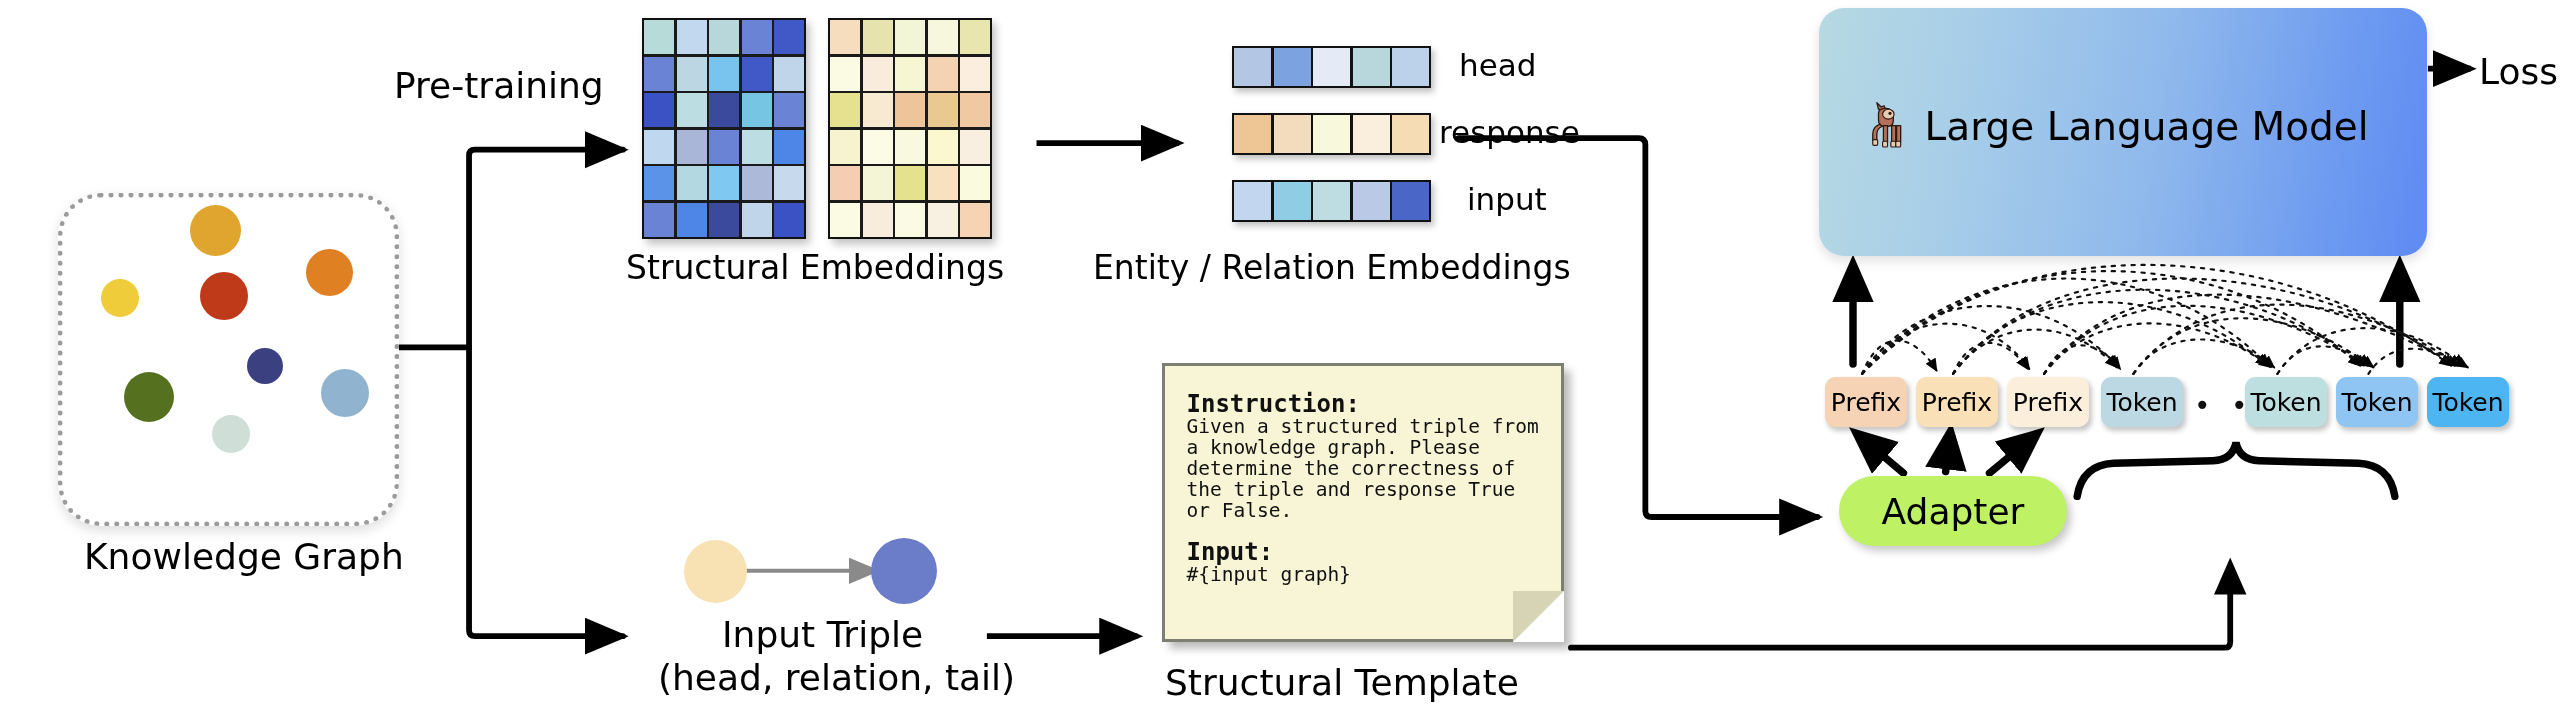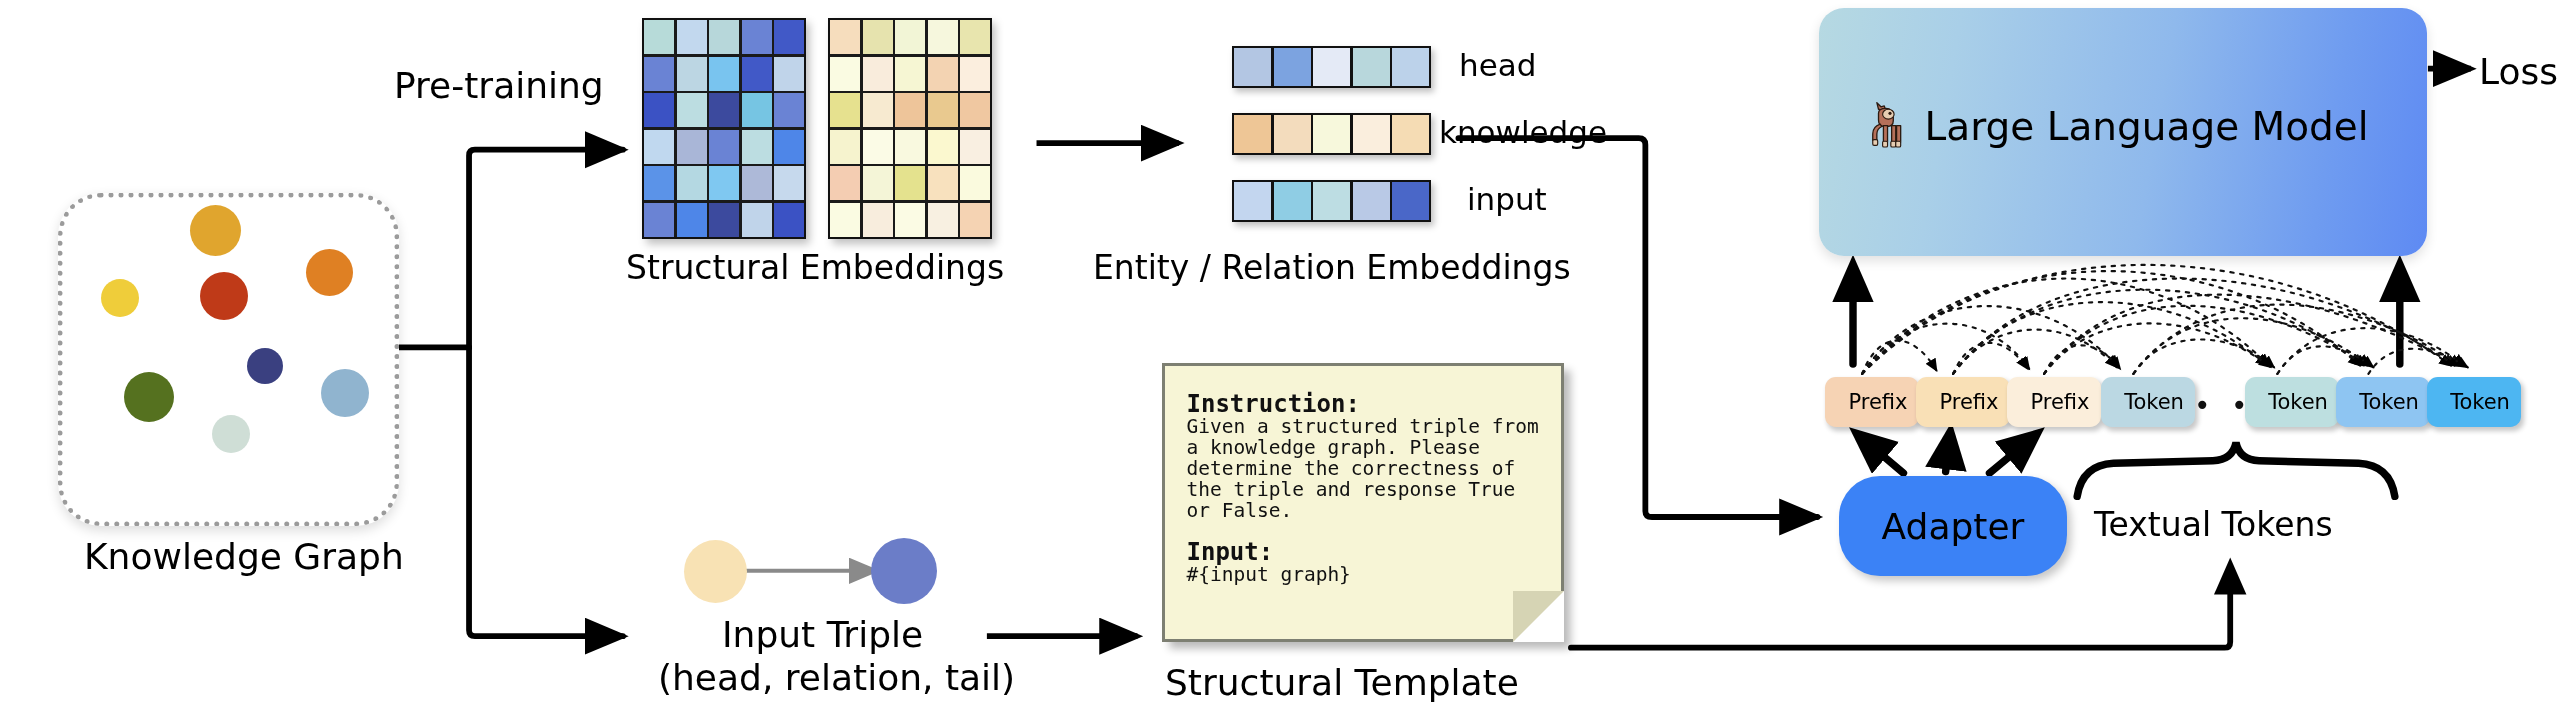--- a/index.html
+++ b/index.html
@@ -55,26 +55,26 @@
        border-radius:25px;
        background:linear-gradient(100deg,#b6d9e2 0%,#a9cfe8 22%,#8fb9ec 55%,#6f9cf0 82%,#5e8af3 100%);
        box-shadow:0 5px 11.6px rgba(0,0,0,.12);}
   #llmlabelwrap{position:absolute;left:1867px;top:101px;display:flex;align-items:center;gap:11.6px;}
   #llmtext{font-size:39px;color:#000;white-space:nowrap;}
   #llamaicon{width:46px;height:51px;display:block;}
 
   
   .tok{position:absolute;top:377px;height:50px;border-radius:10.8px;
        display:flex;align-items:center;justify-content:center;
-       font-size:21px;color:#000;box-shadow:2.5px 3.3px 5.8px rgba(0,0,0,.22);padding-left:12px;}
+       font-size:25px;color:#000;box-shadow:2.5px 3.3px 5.8px rgba(0,0,0,.22);}
   #dots{position:absolute;top:389px;font-size:28px;letter-spacing:5.8px;color:#111;}
 
   
-  #adapter{position:absolute;left:1839px;top:476px;width:228px;height:100px;
-           background:#3b82f6;border-radius:41px;
+  #adapter{position:absolute;left:1839px;top:476px;width:228px;height:70px;
+           background:#bef264;border-radius:41px;
            display:flex;align-items:center;justify-content:center;
            font-size:36px;color:#000;box-shadow:4.1px 5px 8.3px rgba(0,0,0,.22);}
   #ttlabel{position:absolute;left:2094px;top:505px;font-size:33px;color:#000;white-space:nowrap;}
   #losslabel{position:absolute;left:2479px;top:51px;font-size:36px;color:#000;}
 </style>
 </head>
 <body>
 
 <div id="stage">
 
@@ -275,21 +275,21 @@
       <div class="cell" style="background: rgb(245, 220, 180);"></div>
     </div>
   <div class="strip" id="striptail">
       <div class="cell" style="background: rgb(195, 214, 239);"></div>
       <div class="cell" style="background: rgb(143, 205, 228);"></div>
       <div class="cell" style="background: rgb(189, 221, 227);"></div>
       <div class="cell" style="background: rgb(185, 201, 230);"></div>
       <div class="cell" style="background: rgb(74, 103, 200);"></div>
     </div>
   <div class="striplbl" style="left:1459px;top:47px;">head</div>
-  <div class="striplbl" style="left:1439px;top:114px;">knowledge</div>
+  <div class="striplbl" style="left:1439px;top:114px;">response</div>
   <div class="striplbl" style="left:1467px;top:181px;">input</div>
   <div class="lbl lbl-mid" style="left:1093px;top:248px;">Entity / Relation Embeddings</div>
 
   <div class="tripnode" style="left:684px;top:540px;width:63px;height:63px;background:#f8e2b4;"></div>
   <div class="tripnode" style="left:871px;top:538px;width:66px;height:66px;background:#6b7dc8;"></div>
   <div class="lbl lbl-big" style="left:658px;top:657px;">(head, relation, tail)</div>
   <div class="lbl lbl-big" style="left:722px;top:614px;">Input Triple</div>
 
   <div id="note">
     <div id="notetext"><span class="note-h">Instruction:</span>
@@ -326,21 +326,20 @@
       <circle cx="28" cy="15" r="1.9" fill="#2b1a10"></circle>
     </svg>
     <span id="llmtext">Large Language Model</span>
   </div>
   <div id="losslabel">Loss</div>
 
   <div id="tokenrow"></div>
   <div id="dots" style="left:2194px;">• • • • • •</div>
 
   <div id="adapter">Adapter</div>
-  <div id="ttlabel">Textual Tokens</div>
 
 <div class="tok" style="left: 1825px; width: 82px; background: rgb(246, 211, 180);">Prefix</div>
     <div class="tok" style="left: 1916px; width: 82px; background: rgb(249, 224, 182);">Prefix</div>
     <div class="tok" style="left: 2007px; width: 82px; background: rgb(251, 238, 219);">Prefix</div>
     <div class="tok" style="left: 2101px; width: 82px; background: rgb(187, 216, 227);">Token</div>
     <div class="tok" style="left: 2245px; width: 82px; background: rgb(189, 223, 224);">Token</div>
     <div class="tok" style="left: 2336px; width: 82px; background: rgb(142, 197, 242);">Token</div>
     <div class="tok" style="left: 2427px; width: 82px; background: rgb(77, 182, 242);">Token</div>
   </div>
 

